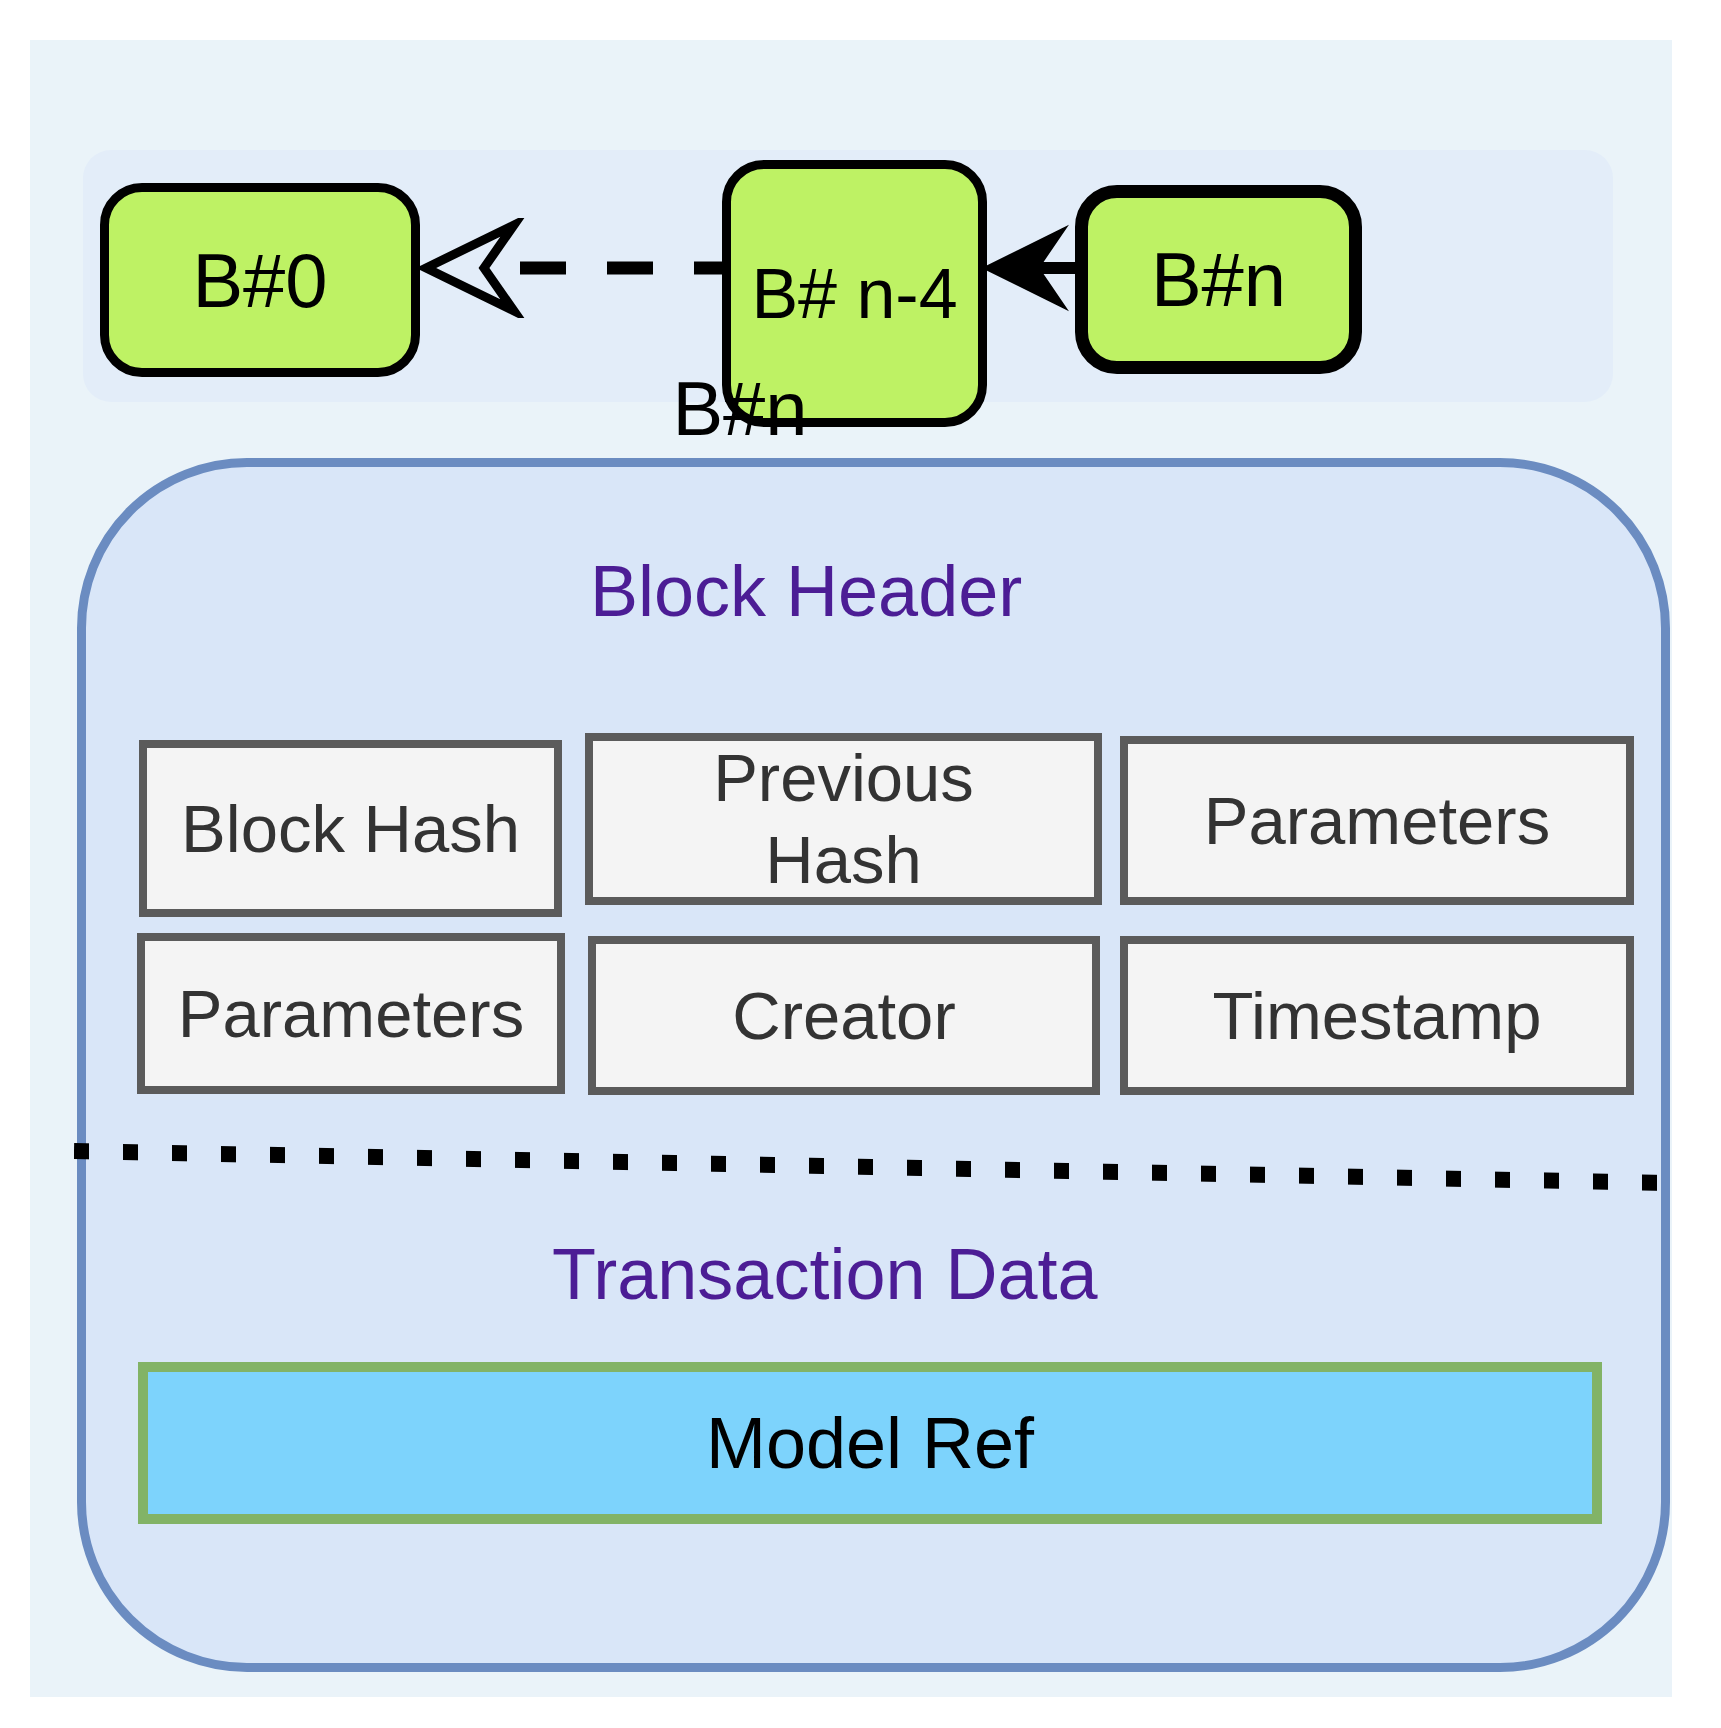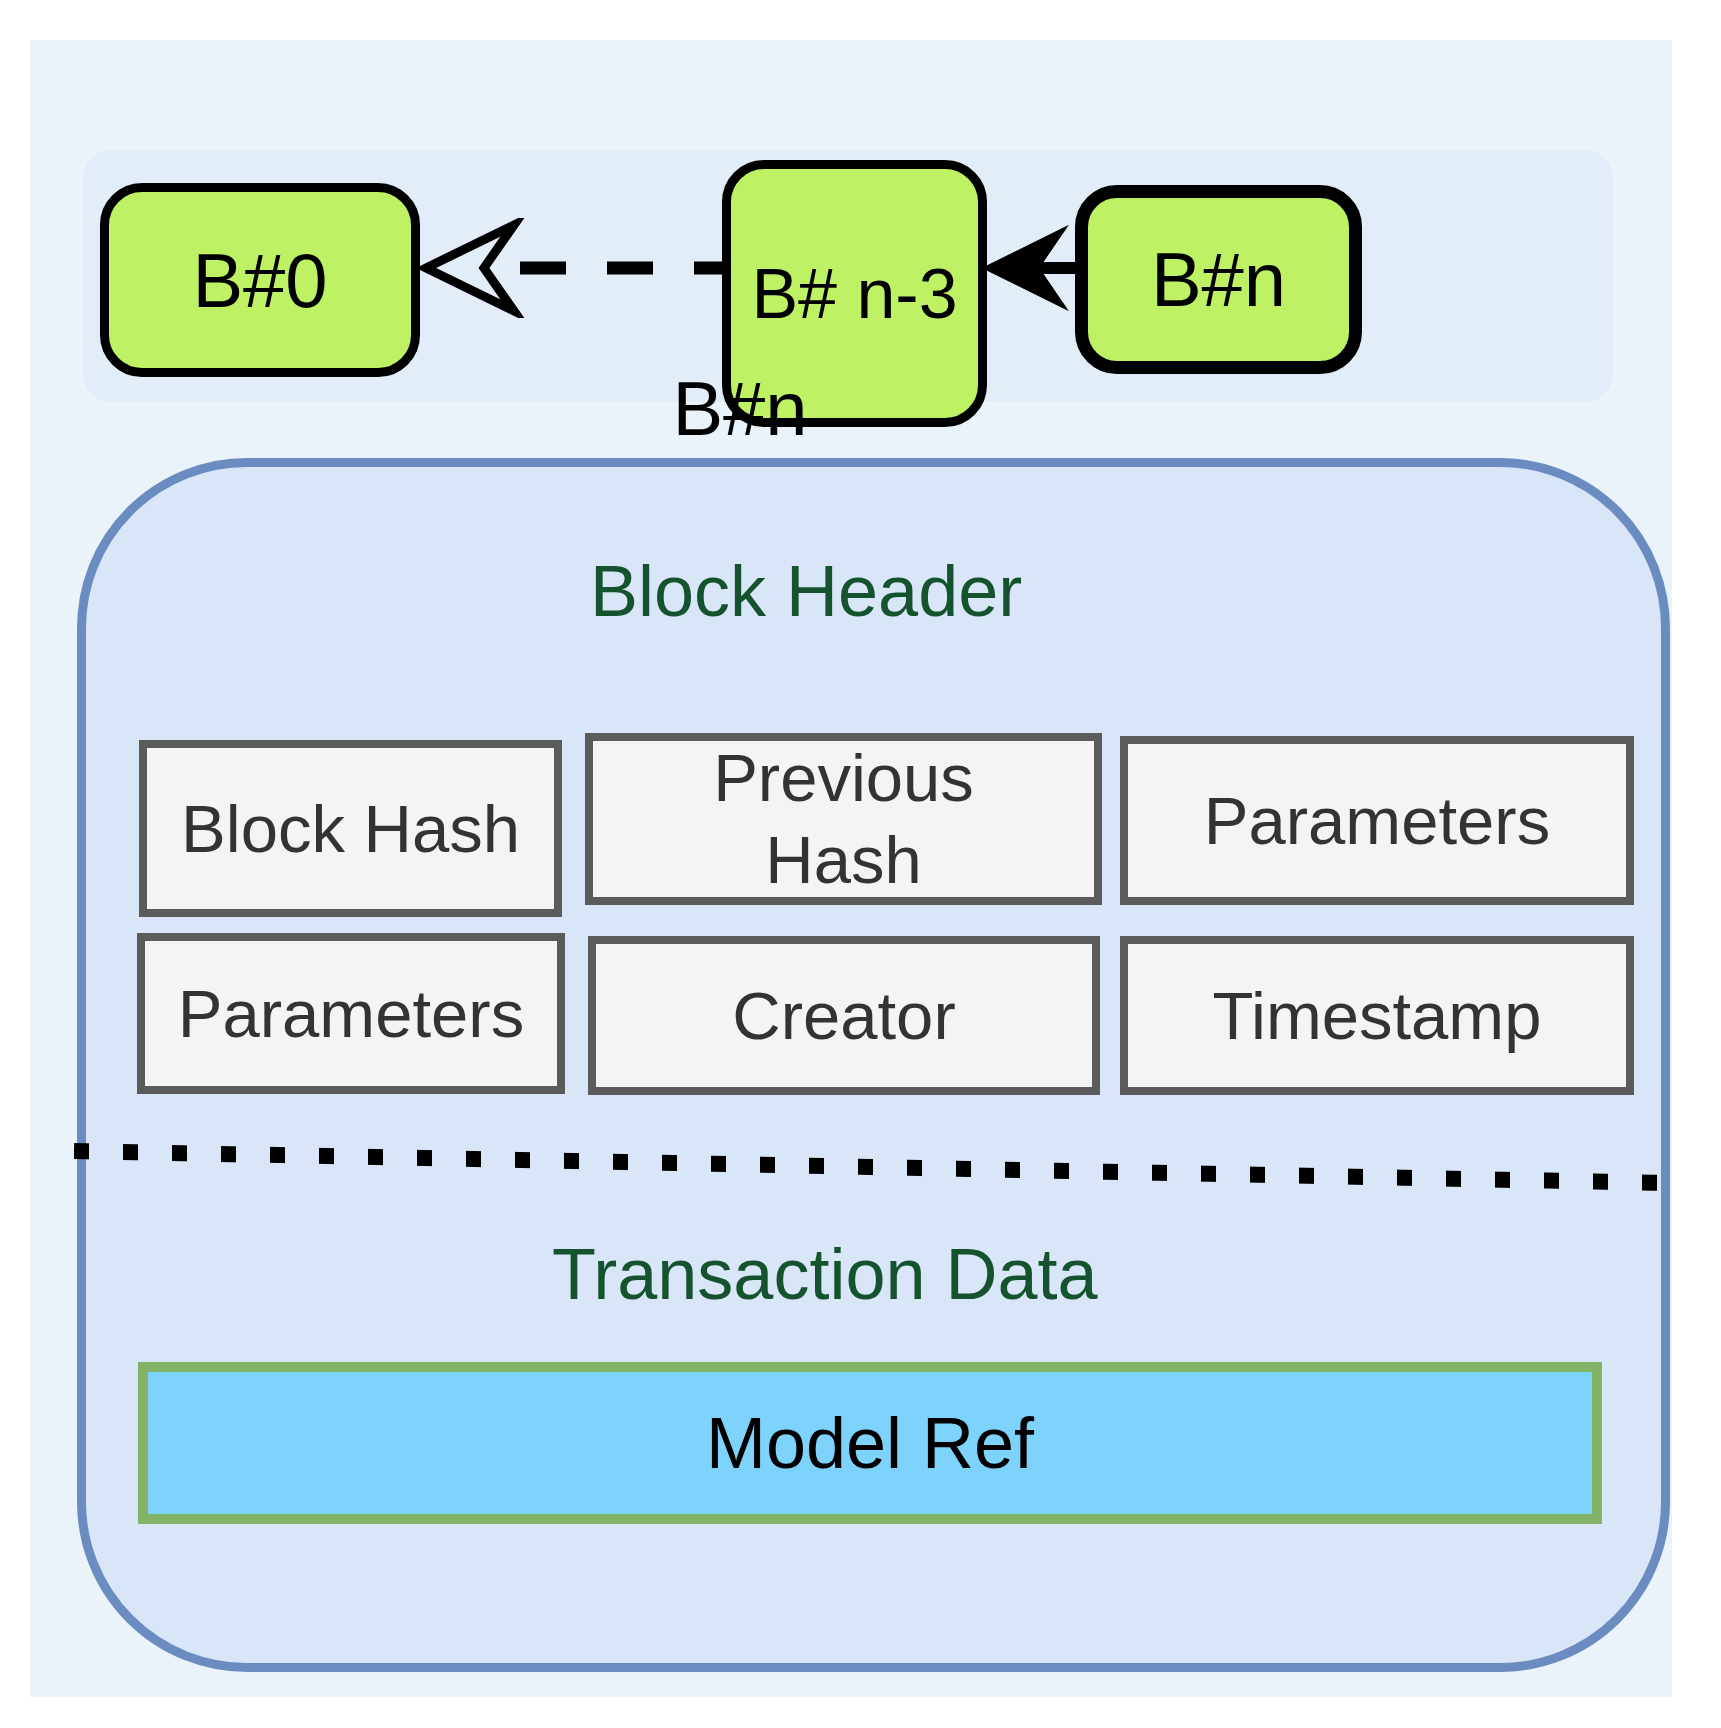--- a/index.html
+++ b/index.html
@@ -28,21 +28,21 @@
     left:615px;top:368px;width:250px;height:80px;
     display:flex;align-items:center;justify-content:center;
     font-size:76px;color:#000;
   }
 
   
   .block-container{
     left:77px;top:458px;width:1593px;height:1214px;
     background:#d9e6f8;border:9px solid #6b8cc1;border-radius:170px;
   }
-  .section-title{color:#14532d;font-size:72px;white-space:nowrap;text-align:right;}
+  .section-title{color:#4c1d95;font-size:72px;white-space:nowrap;text-align:right;}
   .title-header{left:590px;top:550px;}
   .title-txdata{left:552px;top:1233px;}
 
   
   .grid-box{
     background:#f4f4f4;border:8px solid #5b5b5b;color:#333;
     display:flex;align-items:center;justify-content:center;
     font-size:67px;text-align:center;line-height:1.22;overflow:visible;
   }
   .f-blockhash {left:139px; top:740px;width:423px;height:177px;}
@@ -75,21 +75,21 @@
 
 <div class="abs outer-bg"></div>
 
 <div class="abs chain-strip"></div>
 
 <div class="abs block-node node-b0">
   <span>B#0</span>
 </div>
 
 <div class="abs block-node node-bn1">
-  <span>B# n-3</span>
+  <span>B# n-4</span>
 </div>
 
 <div class="abs block-node node-bn">
   <span>B#n</span>
 </div>
 
 <svg class="abs" style="left:420px;top:218px;" width="302" height="100" viewBox="0 0 302 100">
   <line x1="100" y1="50" x2="302" y2="50" stroke="#000" stroke-width="13" stroke-dasharray="46 41"></line>
   <path d="M6,50 L94,7 L64,50 L94,93 Z" fill="none" stroke="#000" stroke-width="9" stroke-linejoin="miter"></path>
 </svg>

